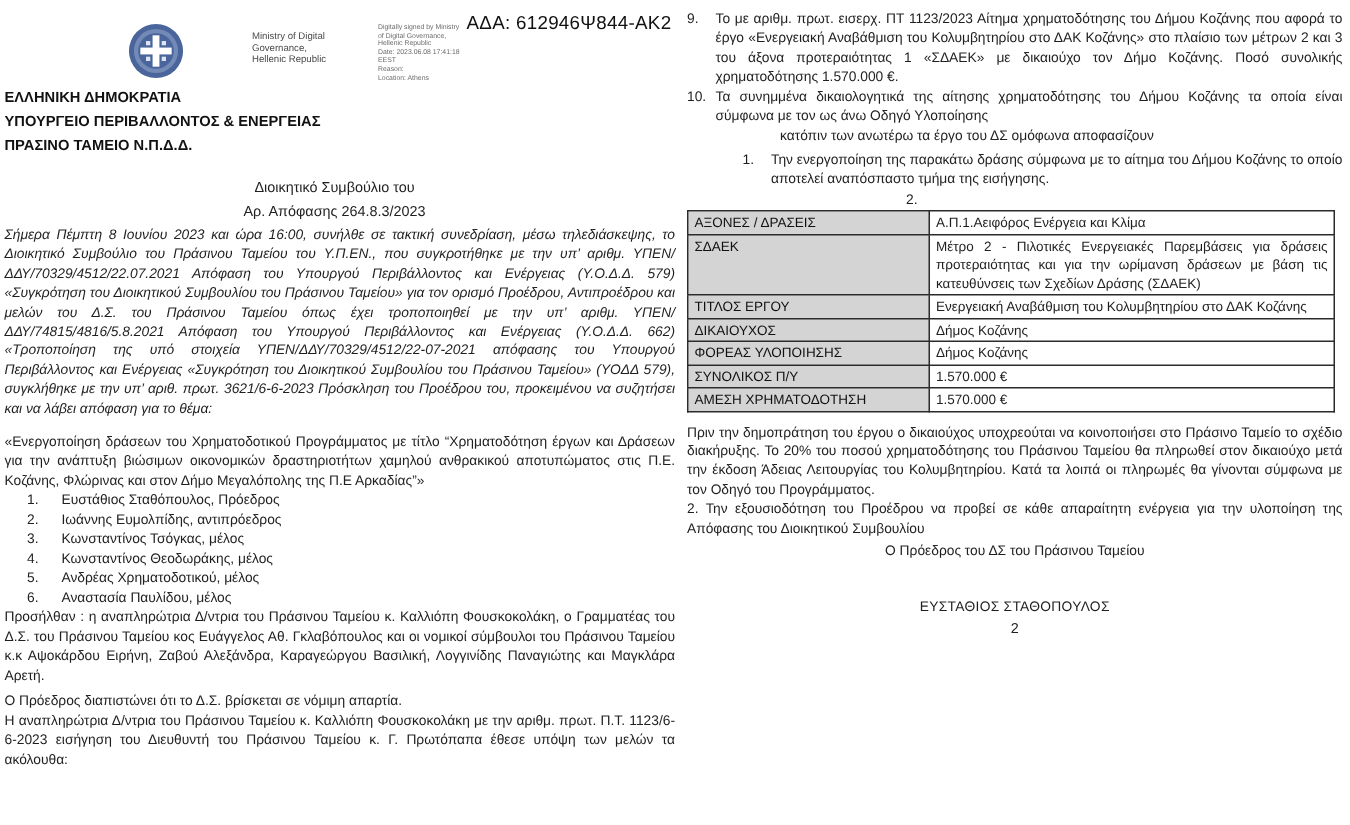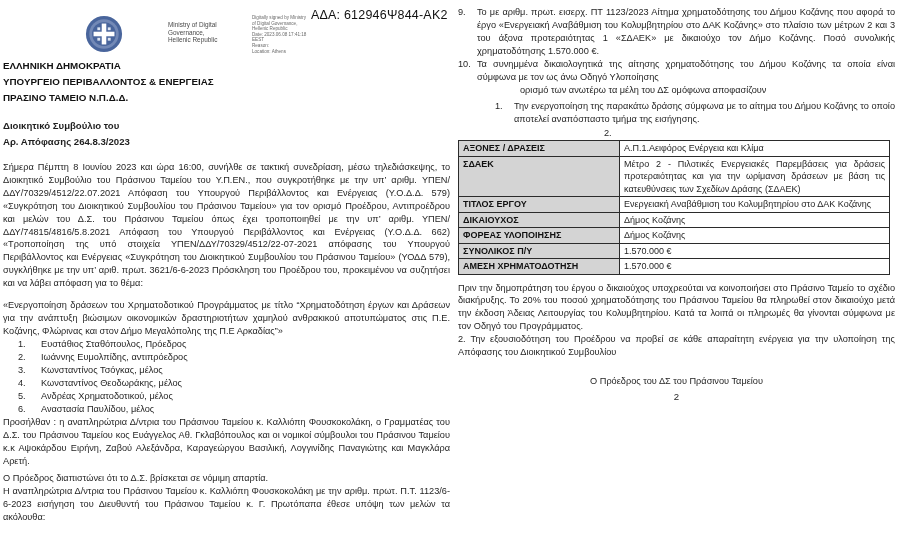--- a/index.html
+++ b/index.html
@@ -18,25 +18,25 @@
     position:absolute;left:165px;top:21px;width:82px;
     font-size:6.4px;line-height:7.6px;color:#4a4a4a;white-space:pre-line;
   }
   .stamp-details{
     position:absolute;left:249px;top:15px;width:76px;
     font-size:4.6px;line-height:5.6px;color:#6b6b6b;white-space:pre-line;
   }
   .ada{position:absolute;left:308px;top:8px;font-size:12.5px;color:#111;letter-spacing:.2px;}
   .gov-lines{position:absolute;left:0;top:58px;font-weight:bold;font-size:9.8px;line-height:16px;color:#111;}
 
-  .council{width:440px;text-align:left;font-size:9.6px;line-height:16px;margin:6px 0 0 0;font-weight:bold;}
+  .council{width:440px;text-align:center;font-size:9.6px;line-height:16px;margin:6px 0 0 0;}
 
   .para{font-size:9.2px;line-height:12.9px;text-align:justify;margin:0;}
   .line{font-size:9.2px;line-height:12.9px;margin:0;}
-  .mt12{margin-top:11px;} .mt10{margin-top:9px;} .mt8{margin-top:7px;} .mt6{margin-top:5px;}
+  .mt12{font-style:italic;} .mt10{margin-top:9px;} .mt8{margin-top:7px;} .mt6{margin-top:5px;}
 
   .members{margin:0;padding:0;list-style:none;font-size:9.2px;line-height:13px;}
   .members .mrow{display:flex;}
   .members .num{width:38px;padding-left:15px;box-sizing:border-box;}
 
   
   .item{display:flex;font-size:9.2px;line-height:13px;}
   .item .num{width:19px;flex:none;}
   .item .txt{flex:1;text-align:justify;}
   .sub-item{display:flex;font-size:9.2px;line-height:13px;margin-left:37px;margin-top:3px;}
@@ -44,26 +44,26 @@
   .sub-item .txt{flex:1;text-align:justify;}
   .decision-line{font-size:9.2px;line-height:13px;margin-left:62px;}
 
   .tbl-label{font-size:9.2px;line-height:11px;margin:2px 0 1px 146px;}
   table.infotable{border-collapse:collapse;width:432px;border:1px solid #2b2b2b;}
   table.infotable th, table.infotable td{
     border:1px solid #2b2b2b;font-size:9px;line-height:12.5px;
     padding:1px 4px;vertical-align:top;
   }
   table.infotable th{
-    width:152px;background:#d4d4d4;font-weight:bold;text-align:left;color:#111;
+    width:152px;background:#d4d4d4;font-weight:normal;text-align:left;color:#111;
   }
   table.infotable td{text-align:left;}
   table.infotable tr.tall td{text-align:justify;}
 
-  .sig-title{font-size:9.2px;line-height:13px;text-align:center;margin-top:16px;}
+  .sig-title{font-size:9.2px;line-height:13px;text-align:center;margin-top:2px;}
   .sig-name{font-size:9.2px;line-height:13px;text-align:center;margin-top:24px;letter-spacing:.2px;}
   .page-num{font-size:9.6px;text-align:center;margin-top:3px;}
 </style>
 </head>
 <body>
 
 <div class="canvas">
 
   <div class="page page-left">
 
@@ -148,21 +148,21 @@
     <div class="item">
       <span class="num">9.</span>
       <div class="txt">Το με αριθμ. πρωτ. εισερχ. ΠΤ 1123/2023 Αίτημα χρηματοδότησης του Δήμου Κοζάνης που αφορά το έργο «Ενεργειακή Αναβάθμιση του Κολυμβητηρίου στο ΔΑΚ Κοζάνης» στο πλαίσιο των μέτρων 2 και 3 του άξονα προτεραιότητας 1 «ΣΔΑΕΚ» με δικαιούχο τον Δήμο Κοζάνης. Ποσό συνολικής χρηματοδότησης 1.570.000 €.</div>
     </div>
 
     <div class="item">
       <span class="num">10.</span>
       <div class="txt">Τα συνημμένα δικαιολογητικά της αίτησης χρηματοδότησης του Δήμου Κοζάνης τα οποία είναι σύμφωνα με τον ως άνω Οδηγό Υλοποίησης</div>
     </div>
 
-    <div class="decision-line">ορισμό των ανωτέρω τα μέλη του ΔΣ ομόφωνα αποφασίζουν</div>
+    <div class="decision-line">κατόπιν των ανωτέρω τα έργο του ΔΣ ομόφωνα αποφασίζουν</div>
 
     <div class="sub-item">
       <span class="num">1.</span>
       <div class="txt">Την ενεργοποίηση της παρακάτω δράσης σύμφωνα με το αίτημα του Δήμου Κοζάνης το οποίο αποτελεί αναπόσπαστο τμήμα της εισήγησης.</div>
     </div>
 
     <div class="tbl-label">2.</div>
 
     <table class="infotable">
       <tbody>
@@ -195,16 +195,17 @@
           <td>1.570.000 €</td>
         </tr>
       </tbody>
     </table>
 
     <p class="para mt8">Πριν την δημοπράτηση του έργου ο δικαιούχος υποχρεούται να κοινοποιήσει στο Πράσινο Ταμείο το σχέδιο διακήρυξης. Το 20% του ποσού χρηματοδότησης του Πράσινου Ταμείου θα πληρωθεί στον δικαιούχο μετά την έκδοση Άδειας Λειτουργίας του Κολυμβητηρίου. Κατά τα λοιπά οι πληρωμές θα γίνονται σύμφωνα με τον Οδηγό του Προγράμματος.</p>
 
     <p class="para">2. Την εξουσιοδότηση του Προέδρου να προβεί σε κάθε απαραίτητη ενέργεια για την υλοποίηση της Απόφασης του Διοικητικού Συμβουλίου</p>
 
     <div class="sig-title">Ο Πρόεδρος του ΔΣ του Πράσινου Ταμείου</div>
+    <div class="sig-name">ΕΥΣΤΑΘΙΟΣ ΣΤΑΘΟΠΟΥΛΟΣ</div>
     <div class="page-num">2</div>
   </div>
 
 </div>
 
 </body></html>

